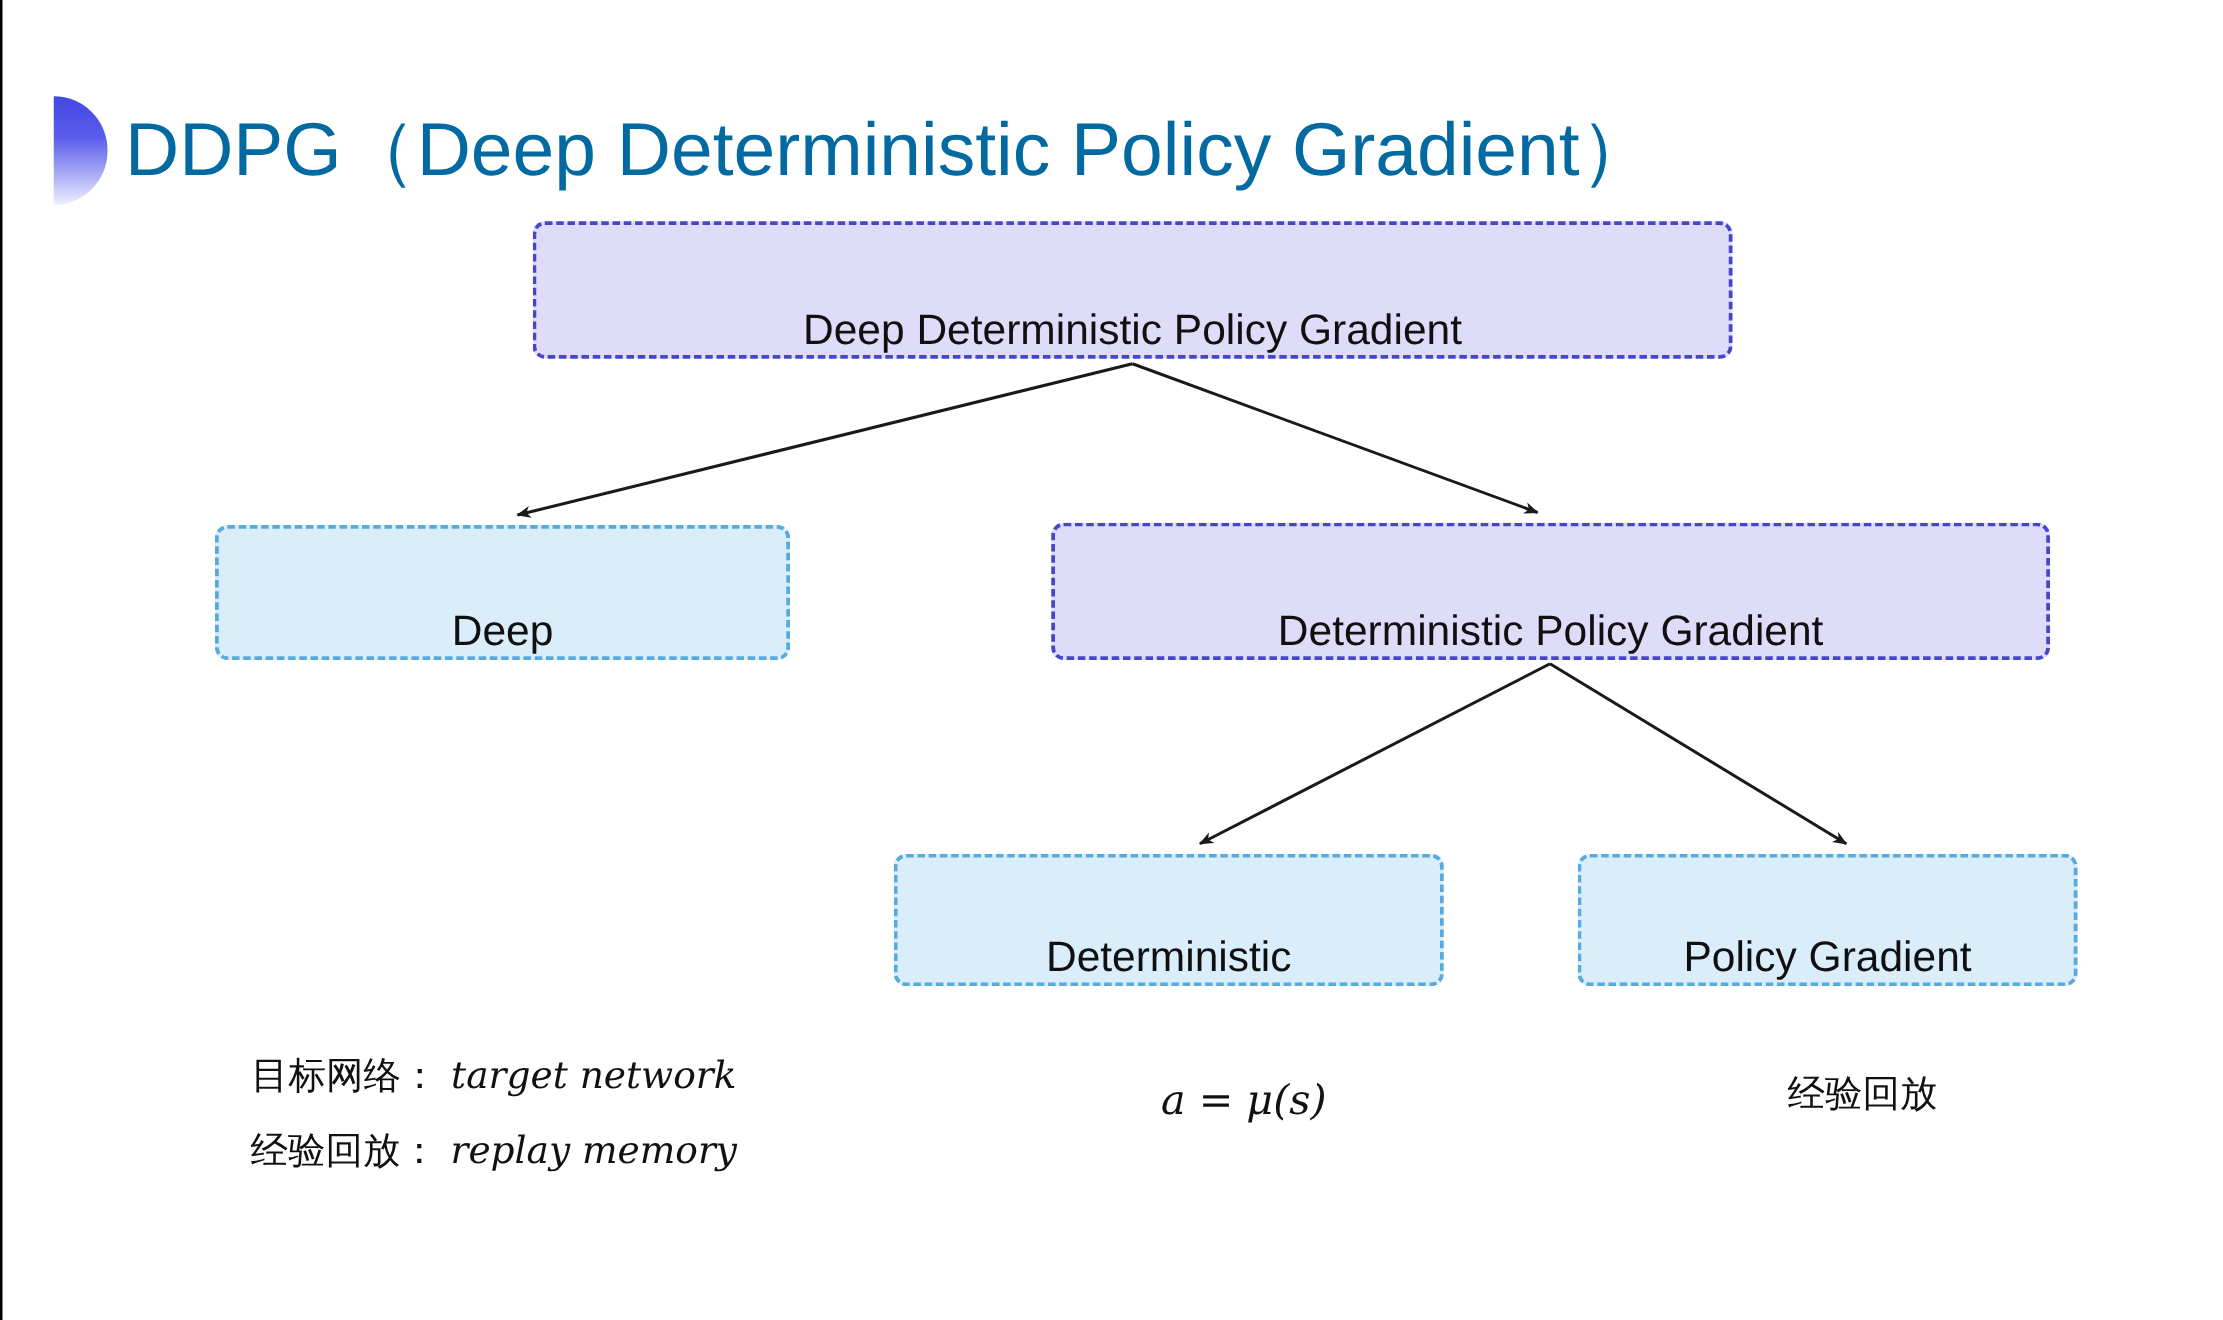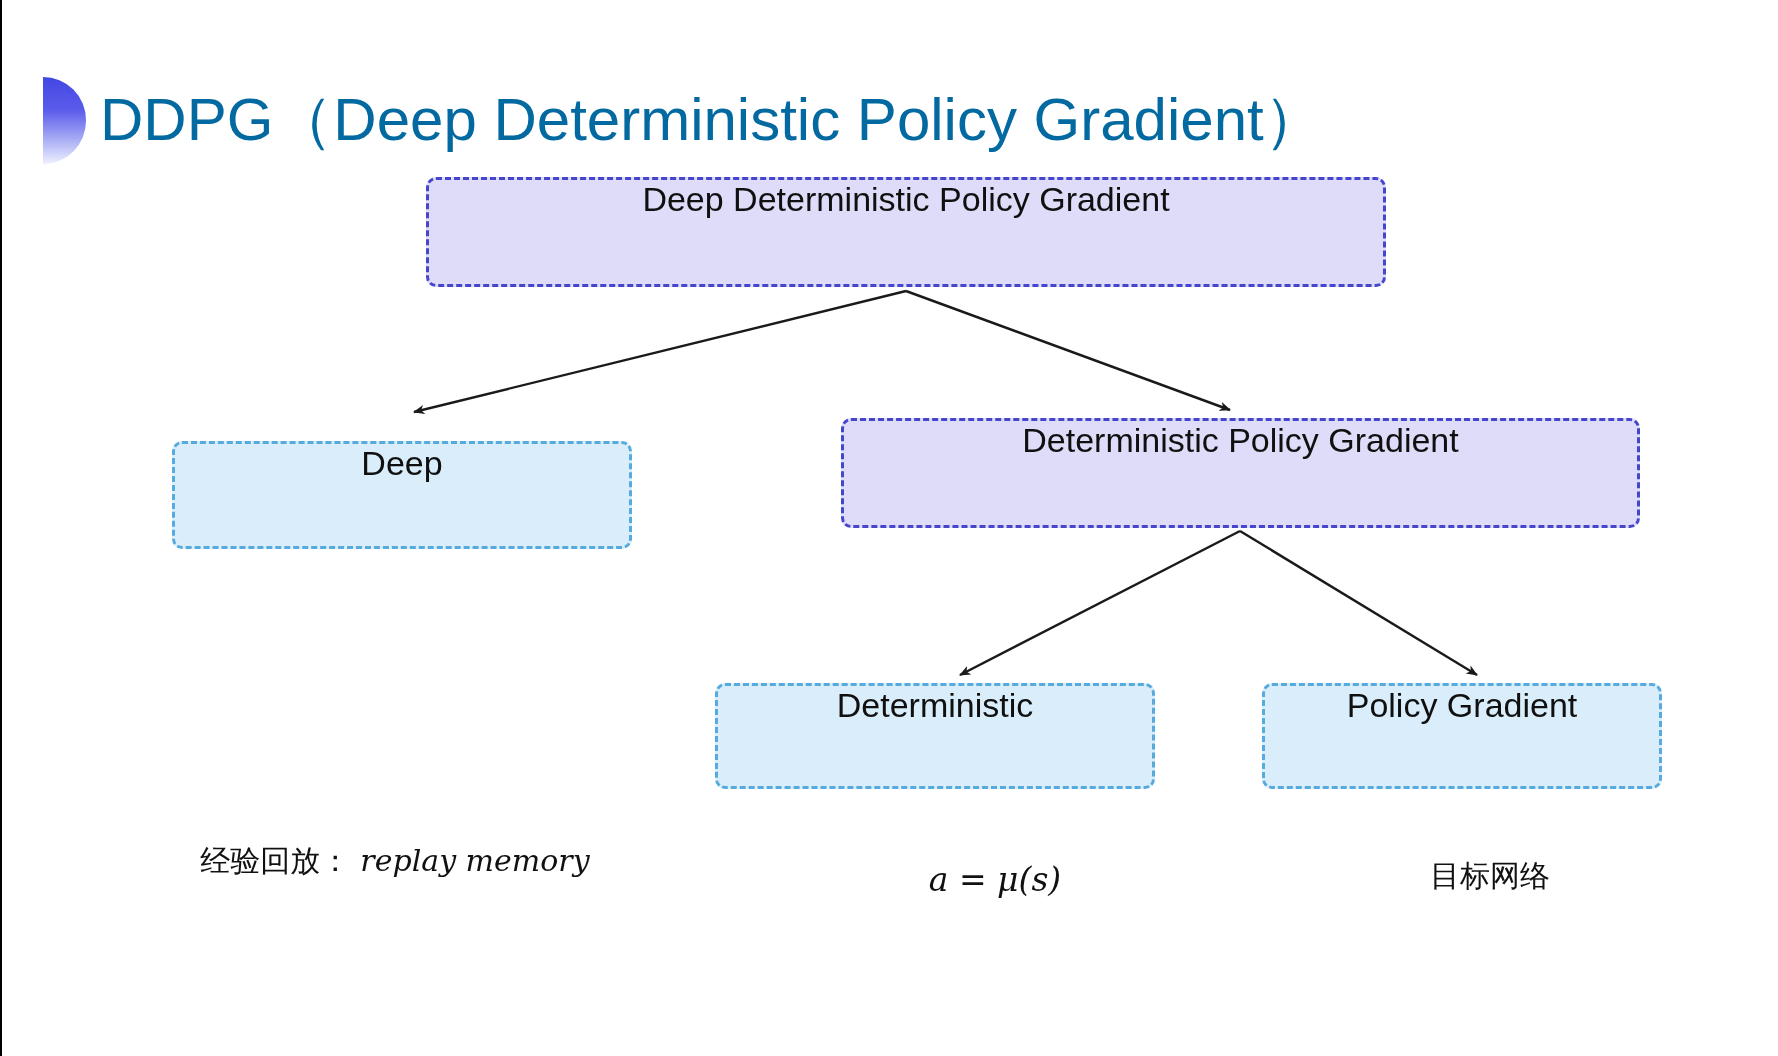--- a/index.html
+++ b/index.html
@@ -38,36 +38,36 @@
     color: #0369a1;
     letter-spacing: 0px;
     white-space: nowrap;
   }
   
   .node {
     position: absolute;
     box-sizing: border-box;
     border-radius: 10px;
     display: flex;
-    align-items: flex-start;
+    align-items: flex-end;
     justify-content: center;
     font-size: 34px;
     color: #101010;
     white-space: nowrap;
   }
   .node.purple {
     background: #dedcf8;
     border: 3px dashed #4646cd;
   }
   .node.cyan {
     background: #d9eefa;
     border: 3px dashed #56aade;
   }
   .node-root          { left: 426px; top: 177px; width: 960px; height: 110px; }
-  .node-deep          { left: 172px; top: 420px; width: 460px; height: 108px; margin-top: 21px; }
+  .node-deep          { left: 172px; top: 420px; width: 460px; height: 108px; }
   .node-dpg           { left: 841px; top: 418px; width: 799px; height: 110px; }
   .node-deterministic { left: 715px; top: 683px; width: 440px; height: 106px; }
   .node-pg            { left: 1262px; top: 683px; width: 400px; height: 106px; }
   
   .edges-svg {
     position: absolute;
     left: 0; top: 0;
     width: 1778px; height: 1056px;
     pointer-events: none;
   }
@@ -137,27 +137,30 @@
 </div>
 <div class="node cyan node-deterministic">
   <span>Deterministic</span>
 </div>
 <div class="node cyan node-pg">
   <span>Policy Gradient</span>
 </div>
 
 <div class="note note-deep">
   <div class="row">
+    <span>目标网络：</span><span class="term">target network</span>
+  </div>
+  <div class="row">
     <span>经验回放：</span><span class="term">replay memory</span>
   </div>
 </div>
 
 <div class="note note-deterministic">
   <div class="row">
     <span class="formula">a = μ(s)</span>
   </div>
 </div>
 
 <div class="note note-pg">
   <div class="row">
-    <span>目标网络</span>
+    <span>经验回放</span>
   </div>
 </div>
 
 </body></html>

